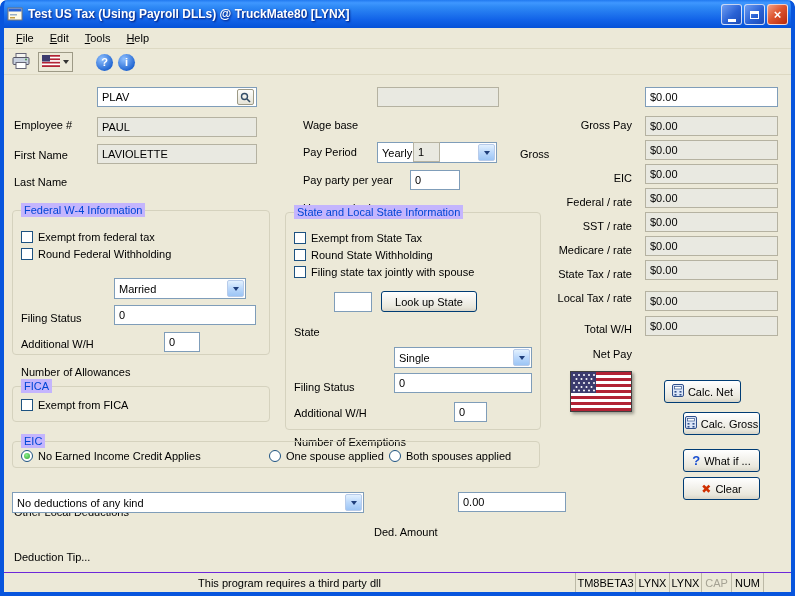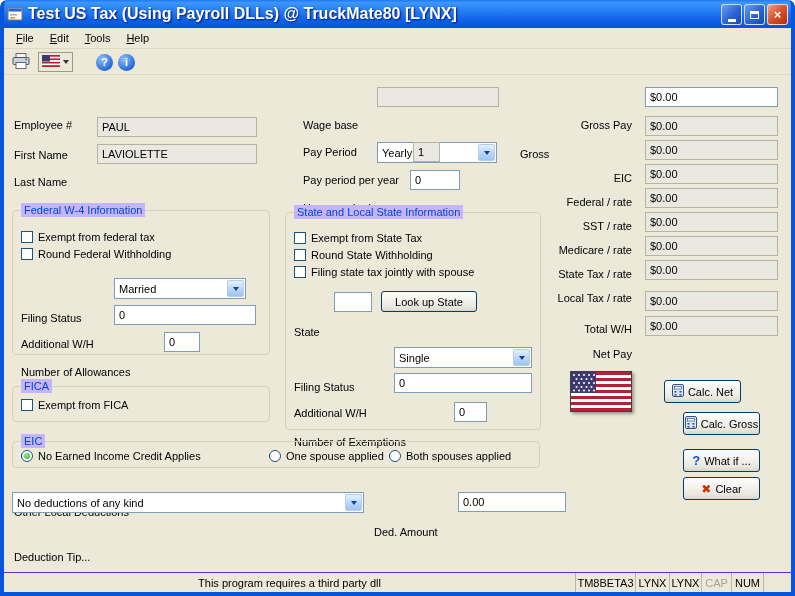--- a/index.html
+++ b/index.html
@@ -9,21 +9,21 @@
   .window { position:relative; width:795px; height:596px; background:#ECE9D8;
             overflow:hidden; border-radius:7px 7px 0 0; }
   .frame  { position:absolute; inset:0; border:4px solid #0855DD; border-top:none;
             border-radius:7px 7px 0 0; pointer-events:none; z-index:60; }
 
   
   .titlebar { position:absolute; left:0; top:0; right:0; height:28px; z-index:55;
               background:linear-gradient(180deg,#2179f0 0%,#3f97ff 10%,#2e89f5 25%,#1263e8 70%,#0552d8 100%);
               border-radius:7px 7px 0 0; display:flex; align-items:center; }
   .app-icon { margin:0 5px 0 7px; width:16px; height:16px; flex:none; }
-  .title-text { color:#fff; font-weight:bold; font-size:16px; text-shadow:1px 1px 2px #00156e;
+  .title-text { color:#fff; font-weight:bold; font-size:12px; text-shadow:1px 1px 2px #00156e;
                 white-space:nowrap; }
   .caption-buttons { position:absolute; right:7px; top:4px; display:flex; gap:2px; }
   .cap-btn { width:21px; height:21px; border-radius:3px; border:1px solid rgba(255,255,255,.75);
              color:#fff; display:flex; align-items:center; justify-content:center;
              font-weight:bold; font-size:13px; }
   .cap-btn.min, .cap-btn.max { background:linear-gradient(135deg,#6f9ef2,#2a62d5 55%,#1b4bb7); }
   .cap-btn.close { background:linear-gradient(135deg,#f3a084,#dd5630 45%,#b8290a); }
   .min-glyph { width:8px; height:3px; background:#fff; margin-top:11px; }
   .max-glyph { width:9px; height:8px; border:1px solid #fff; border-top:3px solid #fff; }
 
@@ -149,20 +149,29 @@
           <rect width="8" height="6.5" fill="#3C3B6E"></rect>
         </svg>
       </span>
       <span class="tool-arrow"></span>
     </div>
     <div class="round-icon first">?</div>
     <div class="round-icon">i</div>
   </div>
 
   <span class="lbl" style="left:14px; top:90px;">Employee #</span>
+  <div class="edit" style="left:97px; top:87px; width:160px;">
+    <span class="edit-text">PLAV</span>
+    <span class="lookup-btn">
+      <svg width="11" height="11" viewBox="0 0 11 11">
+        <circle cx="4.5" cy="4.5" r="3" fill="none" stroke="#334d66" stroke-width="1.4"></circle>
+        <line x1="7" y1="7" x2="10" y2="10" stroke="#334d66" stroke-width="1.6"></line>
+      </svg>
+    </span>
+  </div>
 
   <span class="lbl" style="left:14px; top:120px;">First Name</span>
   <div class="edit ro" style="left:97px; top:117px; width:160px;">
     <span class="edit-text">PAUL</span>
   </div>
 
   <span class="lbl" style="left:14px; top:147px;">Last Name</span>
   <div class="edit ro" style="left:97px; top:144px; width:160px;">
     <span class="edit-text">LAVIOLETTE</span>
   </div>
@@ -173,21 +182,21 @@
   </div>
 
   <span class="lbl" style="left:303px; top:117px;">Pay Period</span>
   <div class="combo" style="left:377px; top:114px; width:120px;margin-top:28px;">
     <span class="combo-text">Yearly</span>
     <span class="combo-btn">
         <span class="arrow"></span>
       </span>
   </div>
 
-  <span class="lbl" style="left:303px; top:145px;">Pay period per year</span>
+  <span class="lbl" style="left:303px; top:145px;">Pay party per year</span>
   <div class="edit ro" style="left:413px; top:142px; width:27px;">
     <span class="edit-text">1</span>
   </div>
 
   <span class="lbl" style="left:303px; top:173px;">Hours worked</span>
   <div class="edit" style="left:410px; top:170px; width:50px;">
     <span class="edit-text">0</span>
   </div>
 
   <div class="grp" style="left:12px; top:210px; width:258px; height:145px;">

